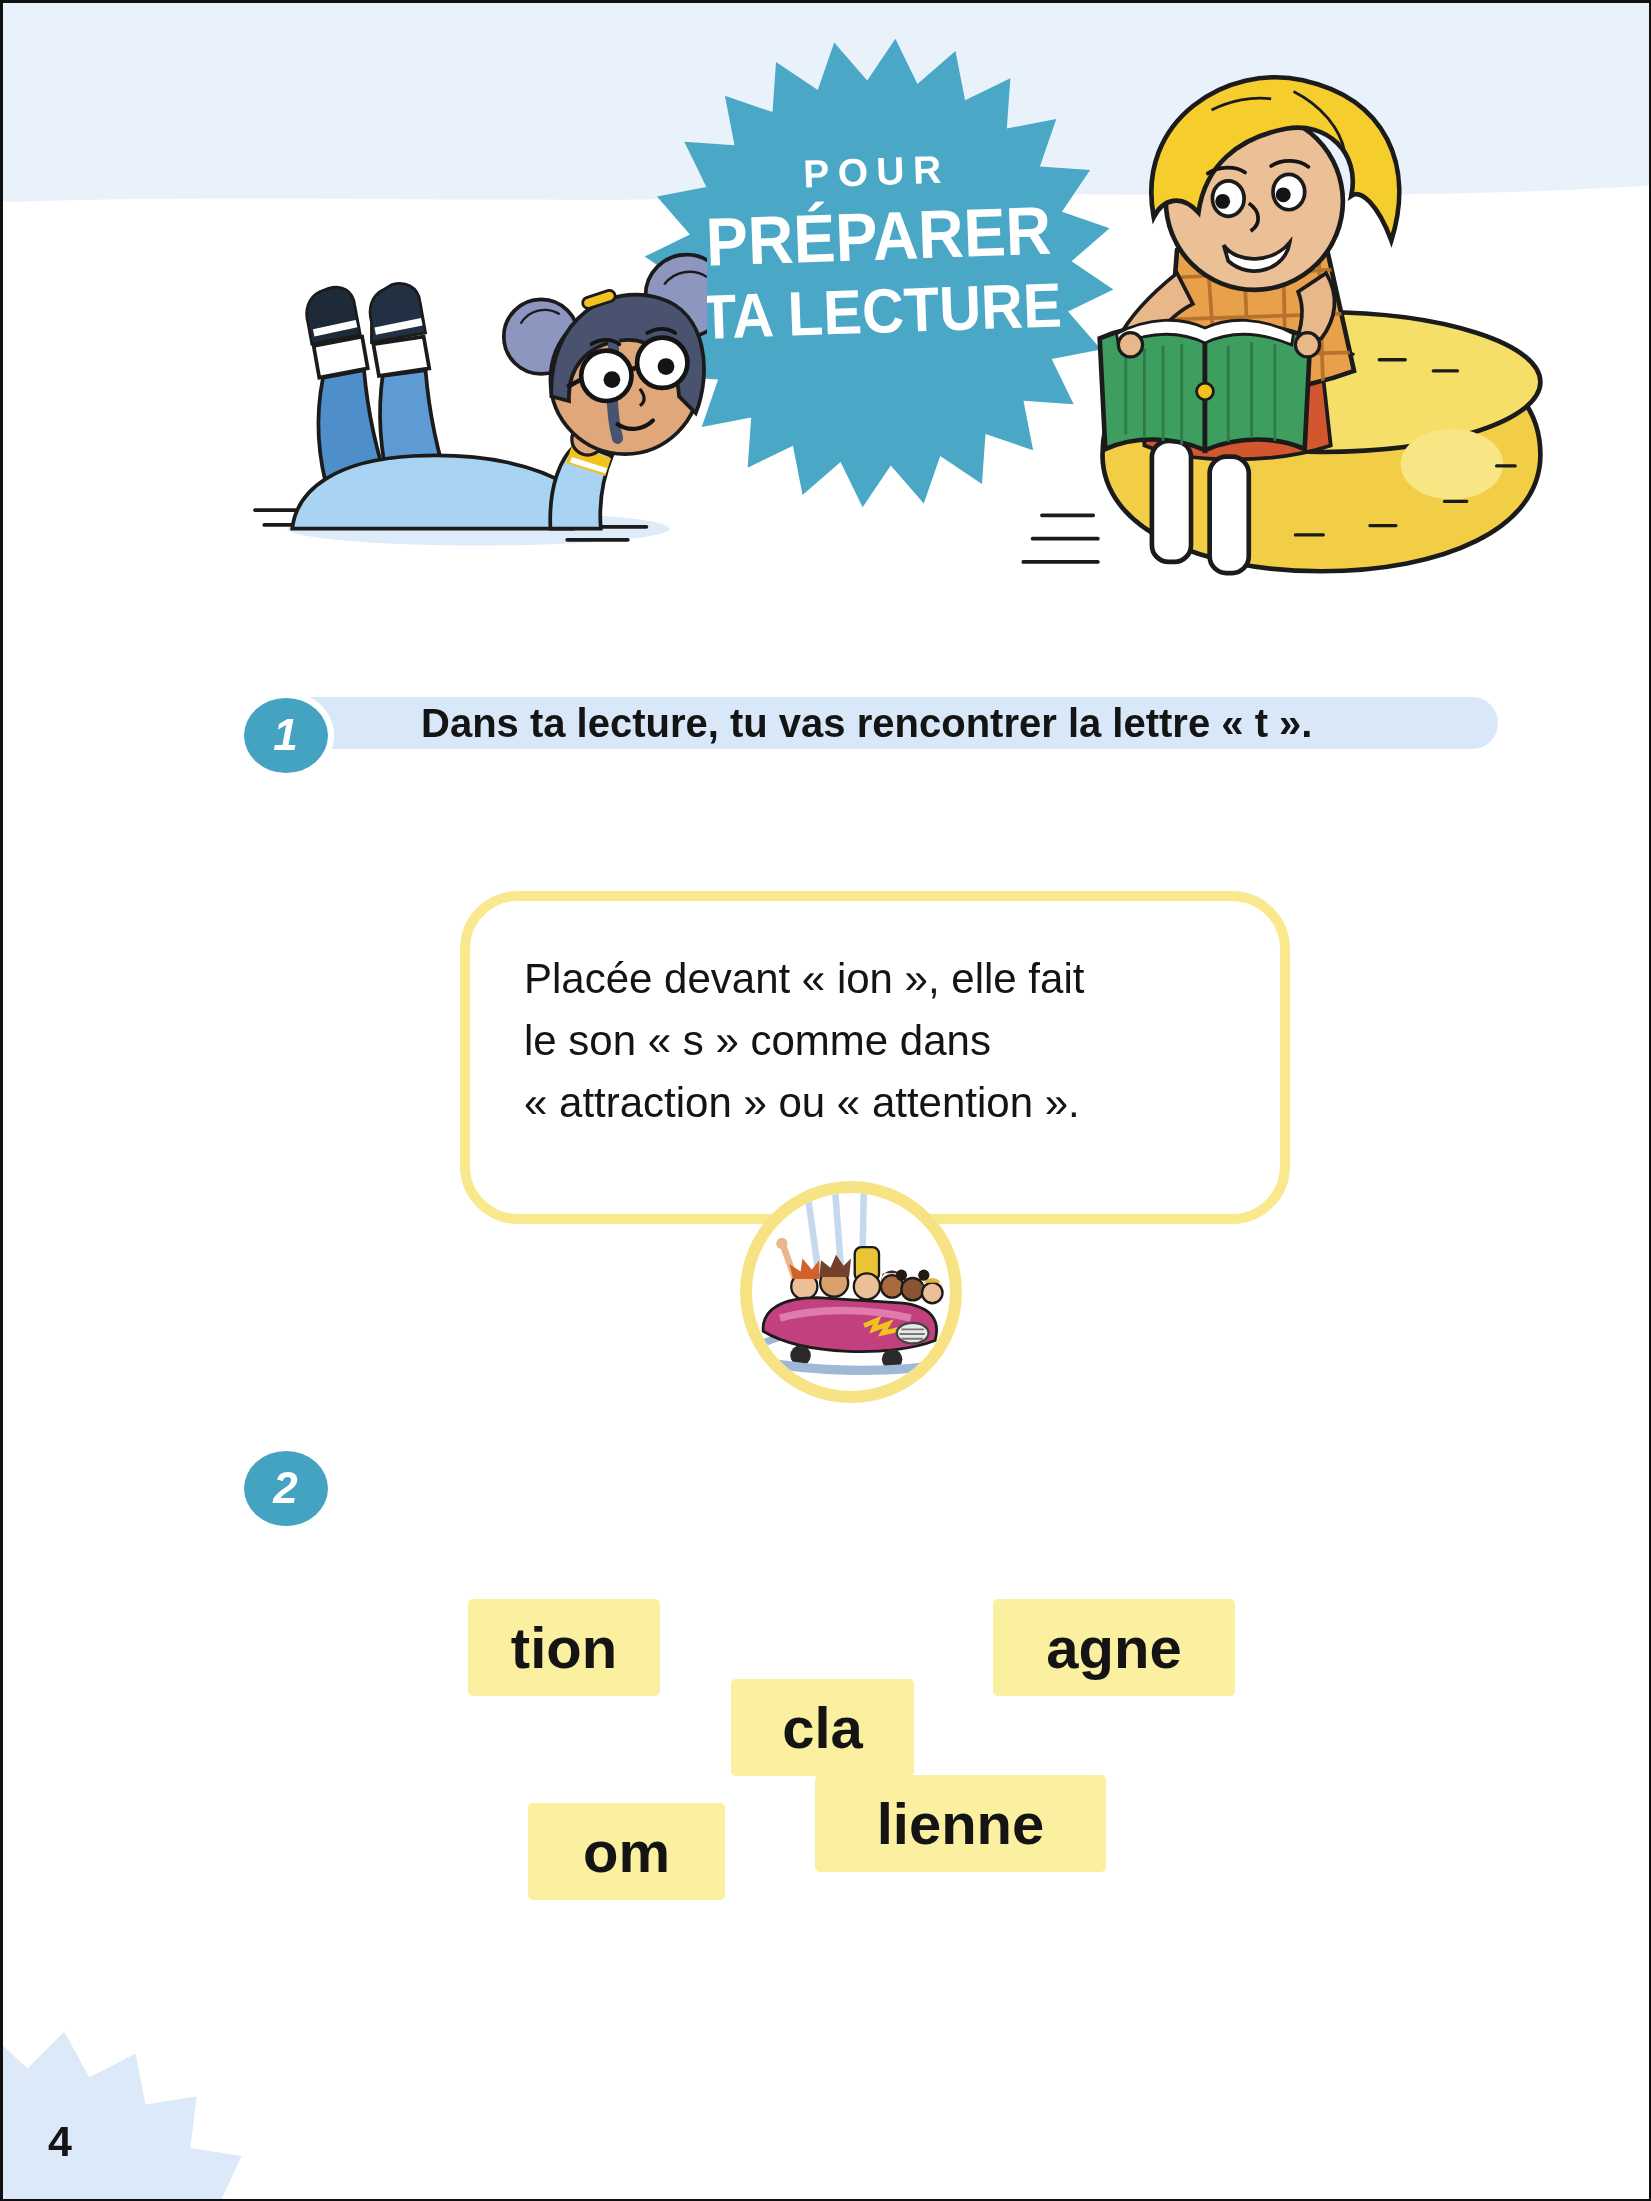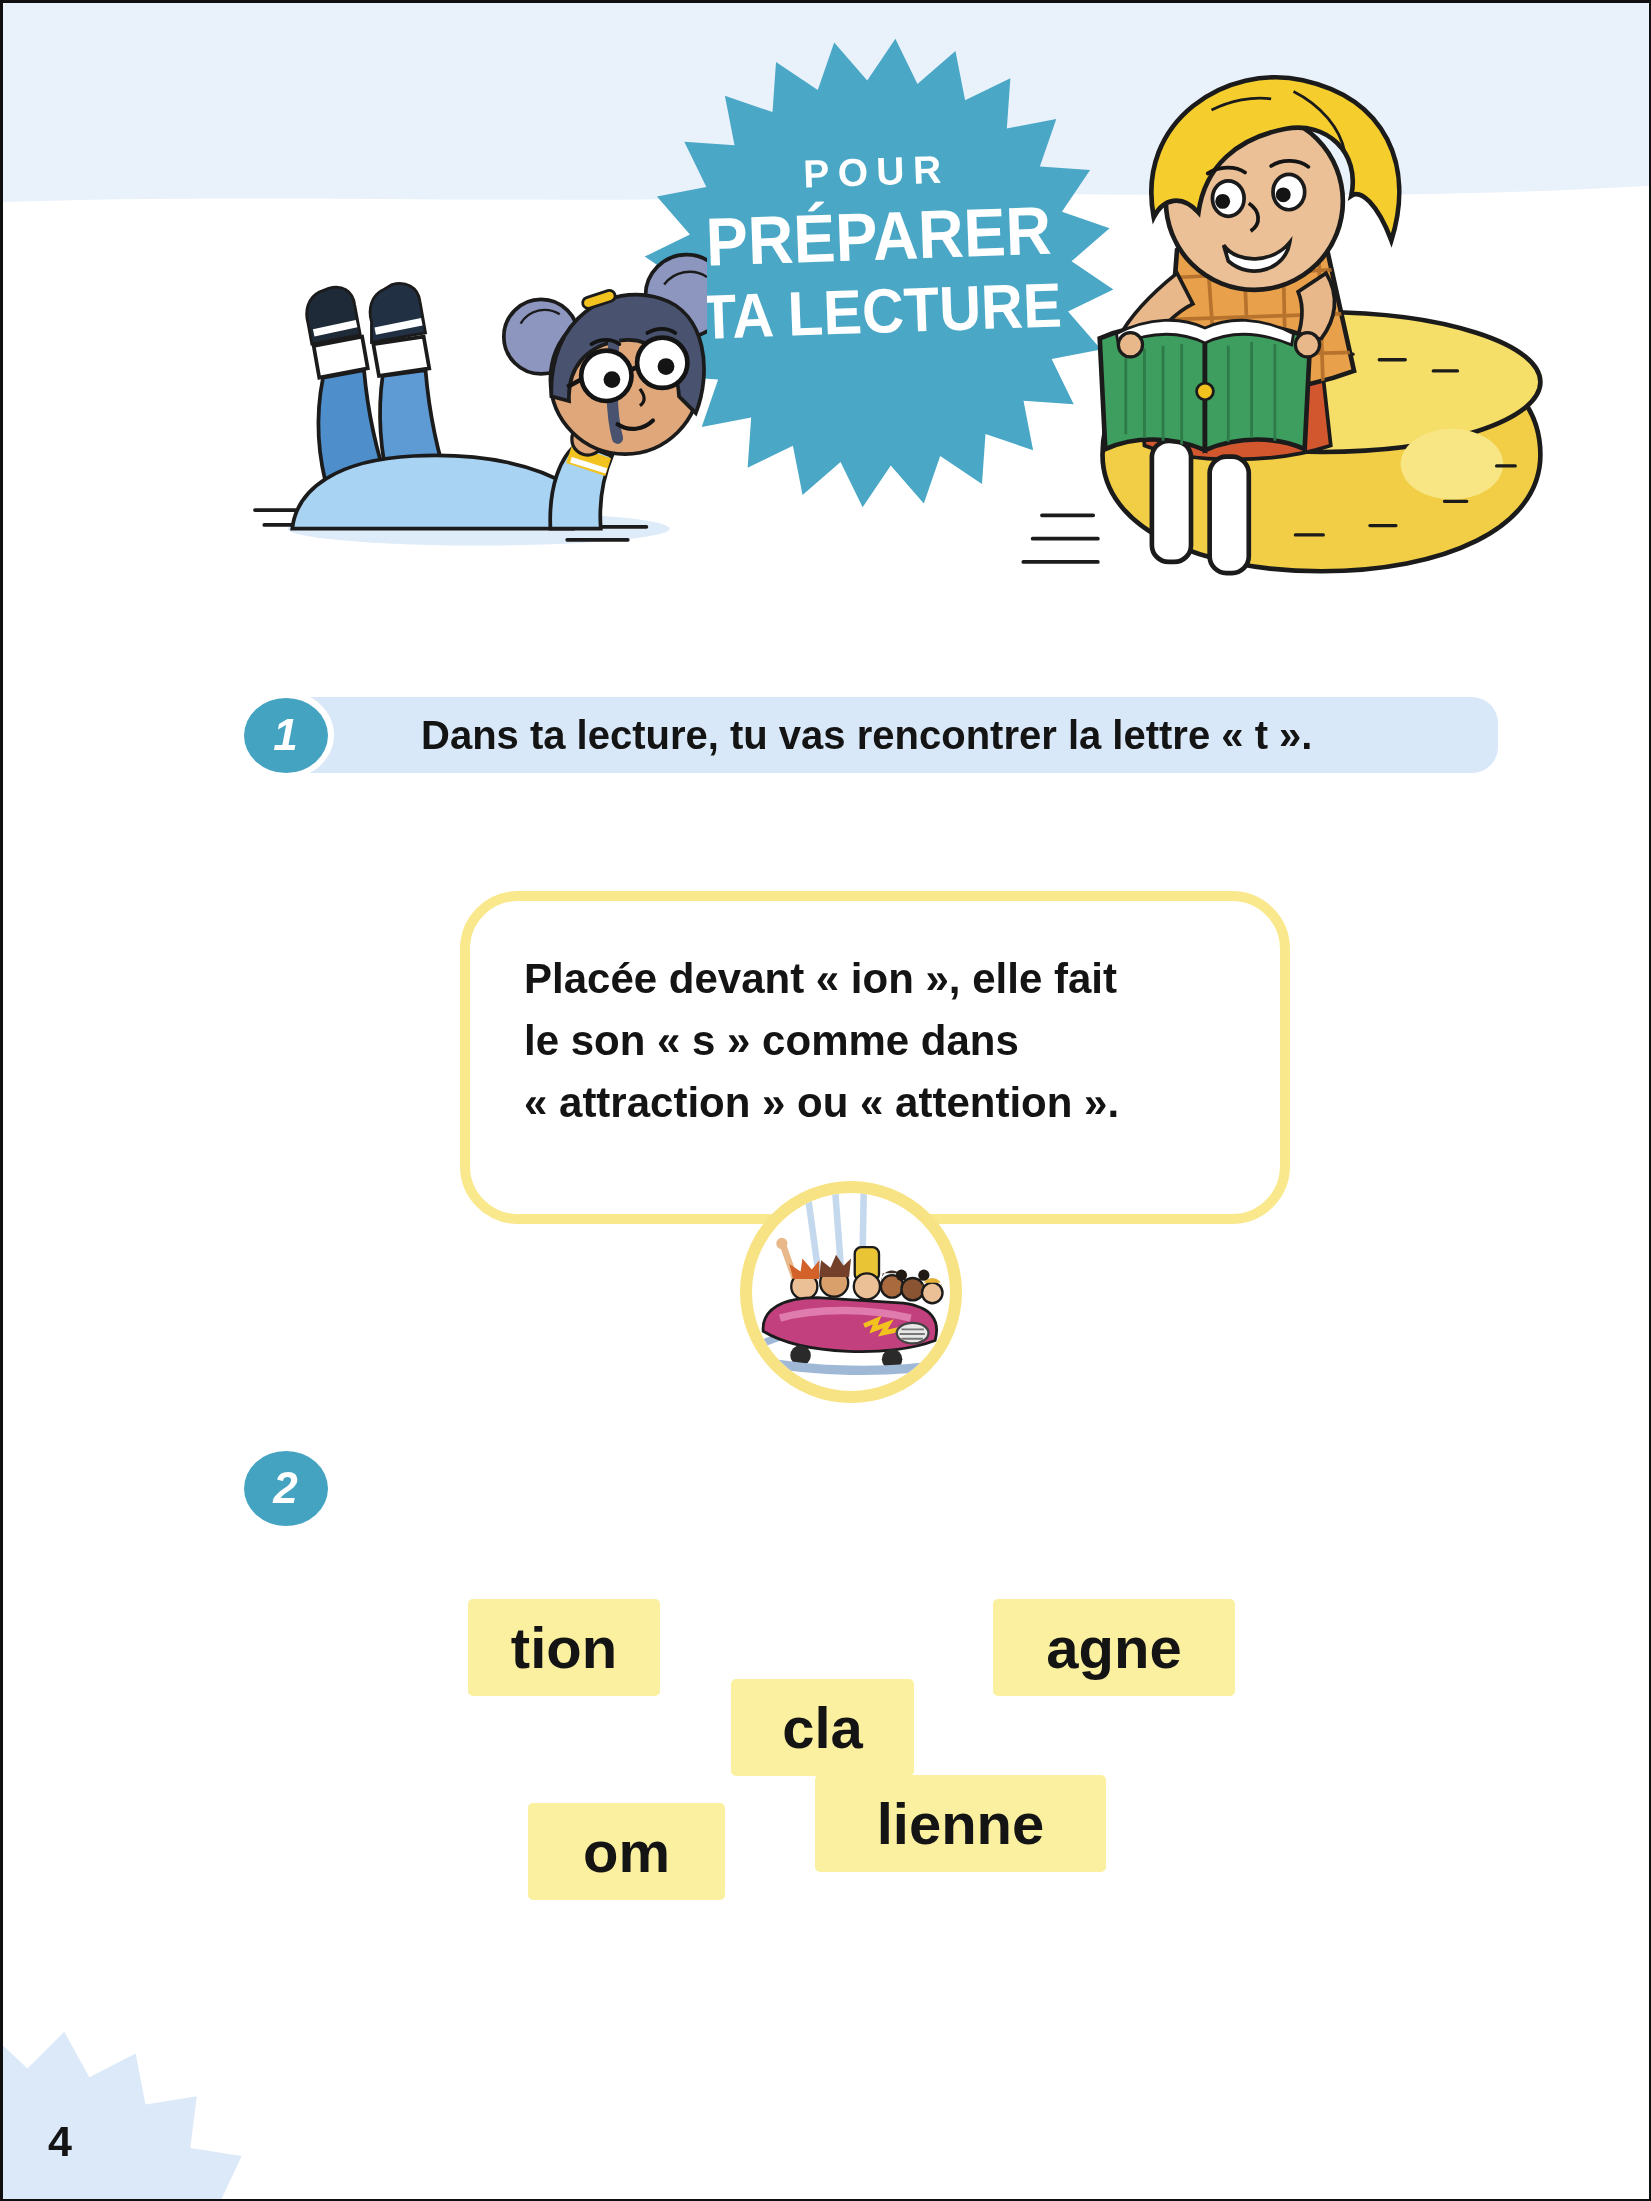--- a/index.html
+++ b/index.html
@@ -16,40 +16,40 @@
   .header-star { left:615px; top:9.3px; width:522px; height:522px; }
   .star-title { left:643px; top:147px; width:466px; text-align:center; color:#fff; transform:rotate(-2deg); }
   .st1 { font-size:39px; font-weight:700; letter-spacing:8.4px; }
   .st2 { font-size:63px; font-weight:700; margin-top:5.6px; transform:scaleY(1.08); }
   .st3 { font-size:58px; font-weight:700; margin-top:5.6px; transform:scaleY(1.08); }
   .girl-svg { left:238px; top:244px; width:466px; height:308px; }
   .boy-svg  { left:1011px; top:51px; width:559px; height:550px; }
 
   
   .strip {
-    left:264px; width:1231px; height:76px; background:#D9E8F8;
+    left:264px; width:1231px; height:52px; background:#D9E8F8;
     border-radius:26px; display:flex; align-items:center;
     padding-left:154px; font-size:40px; font-weight:700; color:#141414;
   }
   .strip1 { top:694px; }
   .strip2 { top:1447px; }
   .badge { width:97px; height:88px; background:#fff; border-radius:50%; display:flex; padding:6.5px; }
   .badge1 { left:234px; top:688px; }
   .badge2 { left:234px; top:1441px; }
   .badge-inner {
     flex:1; background:#45A3C2; border-radius:50%;
     display:flex; align-items:center; justify-content:center;
     color:#fff; font-size:44px; font-weight:700; font-style:italic;
   }
 
   
   .note-box {
     left:457px; top:888px; width:830px; height:333px; background:#fff;
     border:10.3px solid #F9E88C; border-radius:58px;
-    padding:47px 28px 0 54px; font-size:42px; font-weight:700; line-height:1.48;
+    padding:47px 28px 0 54px; font-size:42px; font-weight:400; line-height:1.48;
   }
 
   
   .circle-illus {
     left:737px; top:1178px; width:222px; height:222px;
     border:12px solid #F7E383; border-radius:50%; background:#fff; overflow:hidden;
   }
   .circle-illus svg { display:block; width:198px; height:198px; }
 
   

